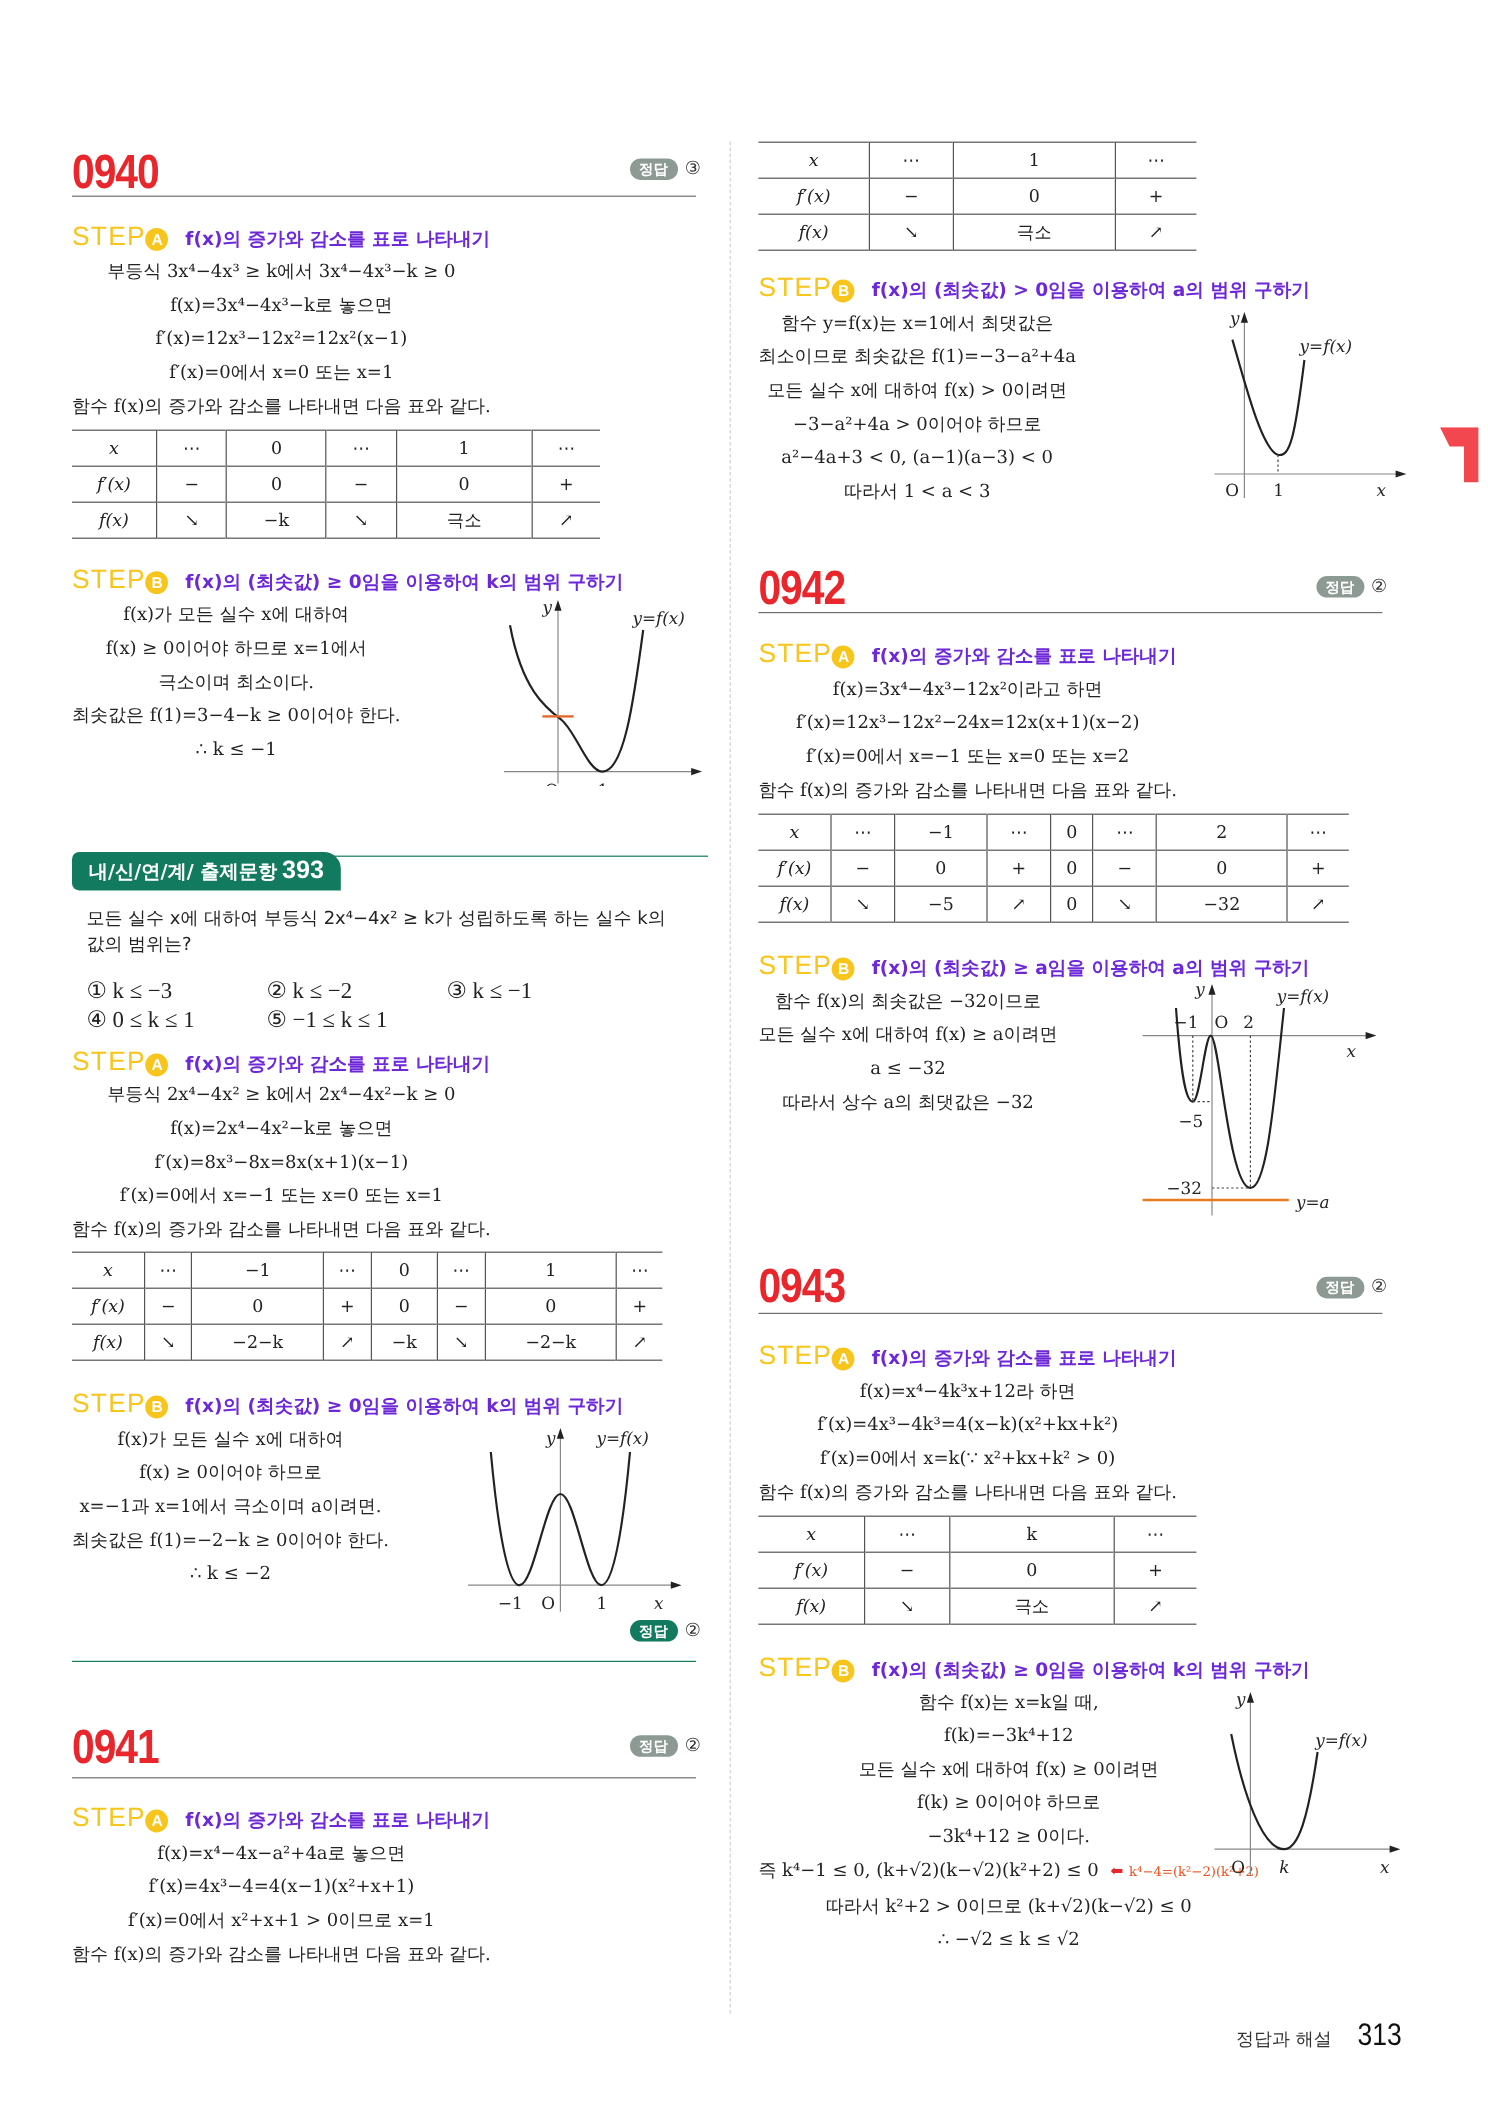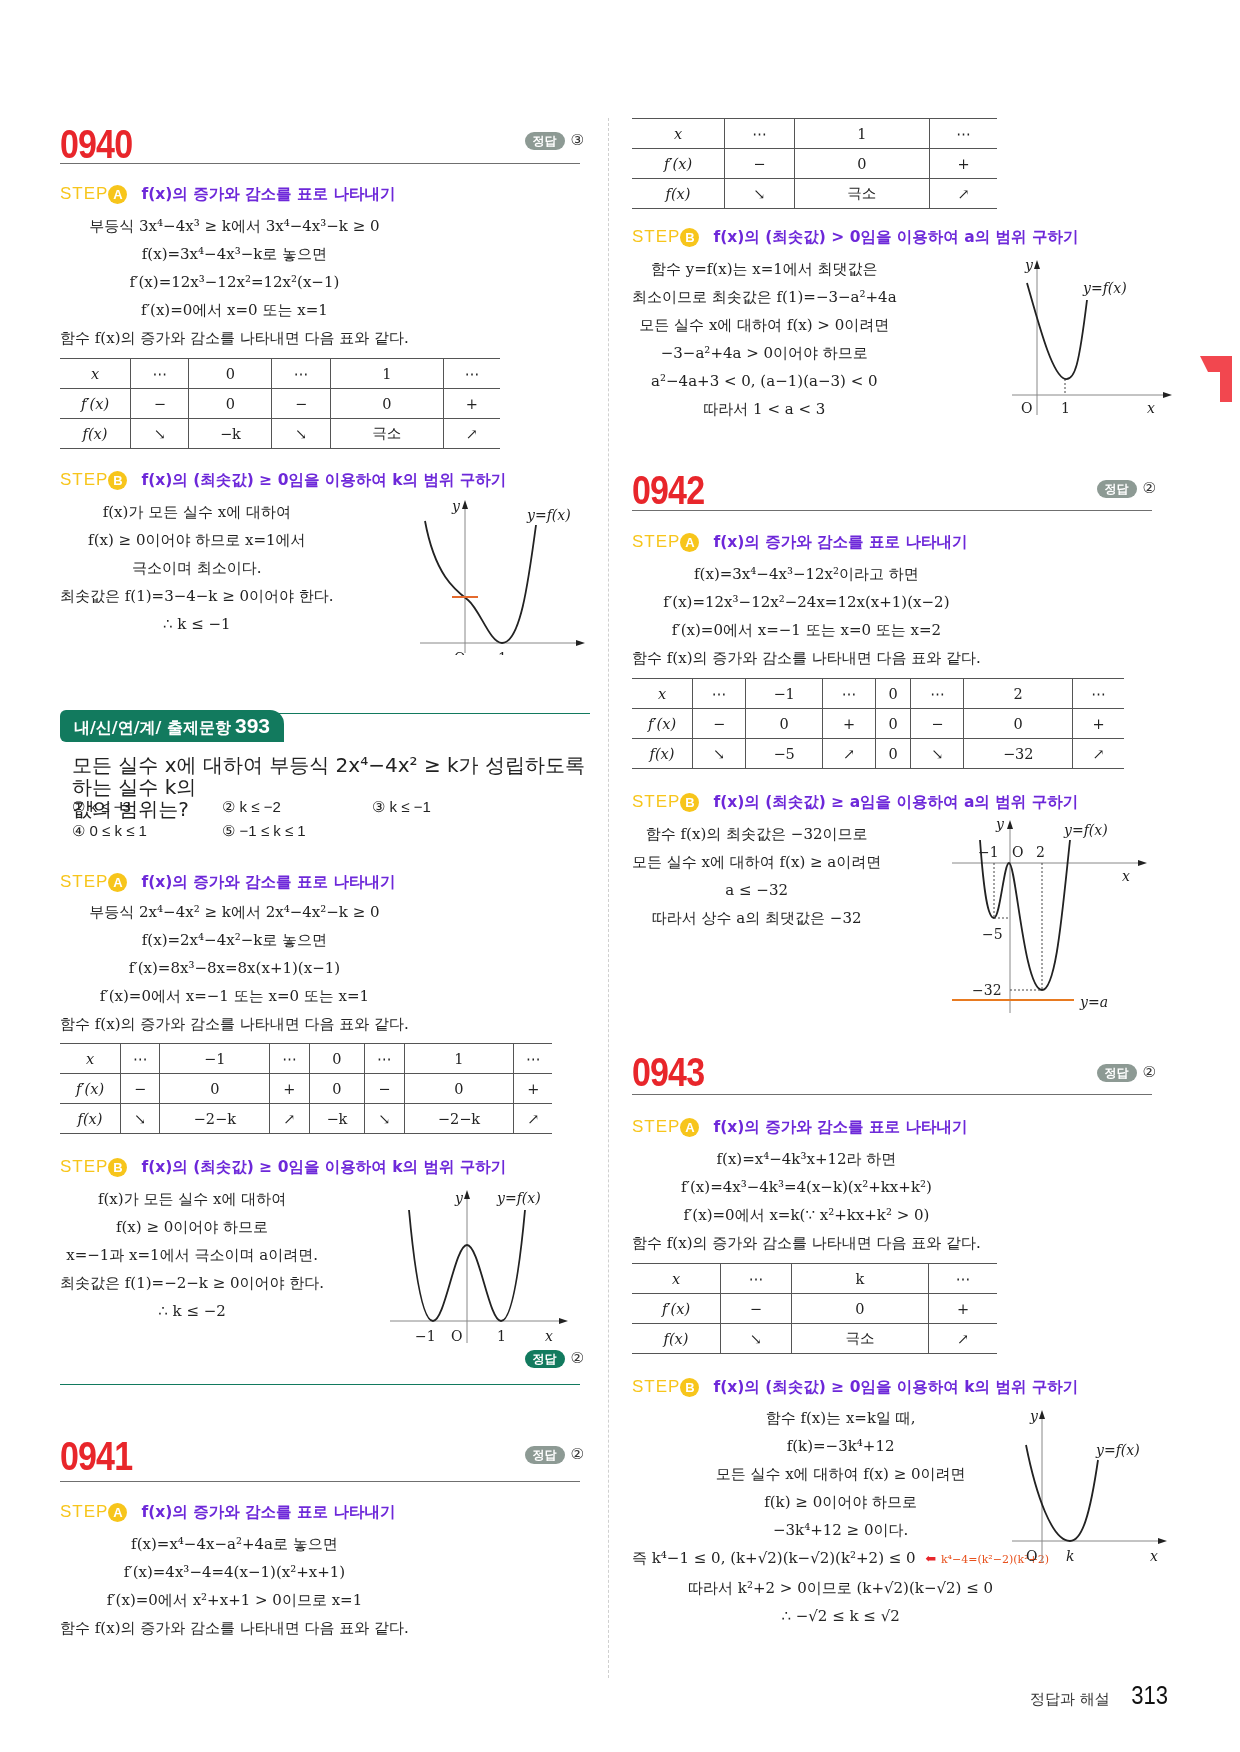--- a/index.html
+++ b/index.html
@@ -13,37 +13,37 @@
   .abs { position:absolute; }
   .pnum { font-family:"Liberation Sans", sans-serif; font-weight:bold; color:#e8262b;
           font-size:40px; letter-spacing:-1px; transform:scaleX(0.85); transform-origin:left; line-height:40px; }
   .hdr-line { position:absolute; height:0; border-top:1.5px solid #6f6f6f; }
   .badge { display:inline-block; background:#8d9a94; color:#fff; border-radius:10px;
            font-size:12px; padding:1px 8px; font-weight:bold; line-height:16px; }
   .badge.green { background:#127a5e; }
   .ans { display:inline-block; font-size:15px; margin-left:6px; color:#333; }
   .answer-wrap { position:absolute; right:0; white-space:nowrap; }
   .step { font-size:15.5px; font-weight:bold; white-space:nowrap; }
-  .step .lbl { color:#f7c51b; font-family:"Liberation Sans", sans-serif; font-weight:normal; letter-spacing:1px; font-size:17px;text-align:center; }
+  .step .lbl { color:#f7c51b; font-family:"Liberation Sans", sans-serif; font-weight:normal; letter-spacing:1px; font-size:22px;text-align:center; }
   .step .circ { display:inline-block; width:19px; height:19px; border-radius:50%; background:#f7c51b;
                 color:#fff; font-size:13px; text-align:center; line-height:19px; margin-right:14px; font-family:"Liberation Sans", sans-serif; }
   .step .t { color:#6d28d9; }
   .line { font-size:15px; line-height:28px; white-space:nowrap; font-family:"DejaVu Serif", serif;text-align:center; }
   table.vt { border-collapse:collapse; position:absolute; font-family:"DejaVu Serif", serif; font-size:14.5px; }
   table.vt td { border-left:1px solid #555; text-align:center; height:29px; padding:0; }
   table.vt td:first-child { border-left:none; font-style:italic; }
   table.vt tr { border-bottom:1px solid #555; }
   table.vt tr:first-child { border-top:1.5px solid #555; }
   table.vt tr:last-child { border-bottom:1.5px solid #555; }
   .neisin { position:absolute; left:0; top:0; height:32px; background:#127a5e; color:#fff;
             border-radius:6px 14px 0 6px; padding:0 14px; font-size:16px; font-weight:bold; line-height:32px; white-space:nowrap; }
   .neisin .num { font-size:21px; margin-left:4px; font-family:"Liberation Sans", sans-serif; }
   .green-line { position:absolute; height:0; border-top:1.5px solid #127a5e; }
-  .q { font-size:20px; line-height:22px; }
-  .choice { position:absolute; font-size:15px; font-family:Liberation Sans, sans-serif; white-space:nowrap; }
+  .q { font-size:15px; line-height:22px; }
+  .choice { position:absolute; font-size:19px; font-family:Liberation Serif, serif; white-space:nowrap;margin-top:16px; }
   .graph { position:absolute; }
   .graph text { font-family:"DejaVu Serif", serif; font-size:14px; fill:#222; }
   .graph text.it { font-style:italic; }
   .footer { position:absolute; top:1680px; left:1030px; white-space:nowrap; }
   .footer .fl { font-size:15px; color:#333; }
   .footer .pg { font-family:"Liberation Sans", sans-serif; font-size:26px; margin-left:18px; color:#111; transform:scaleX(0.85); display:inline-block; }
   .tab-mark { position:absolute; left:1200px; top:356px; width:0; height:0; }
   .note-red { color:#e8501c; font-size:11px; font-family:"DejaVu Serif", serif; }
   .note-arrow { color:#e8262b; font-size:13px; }
 </style>

